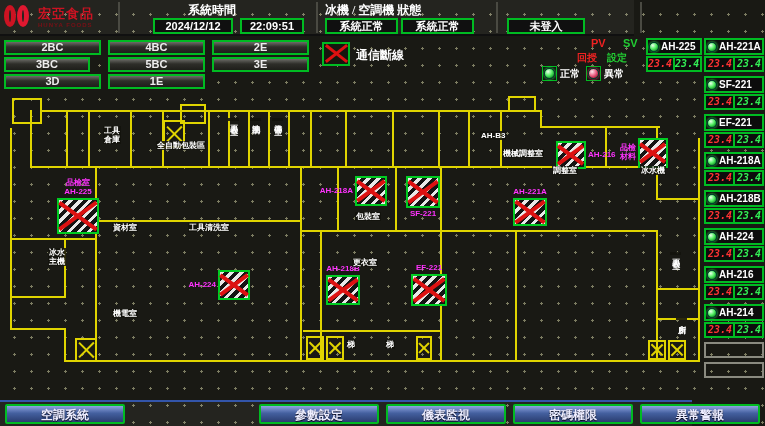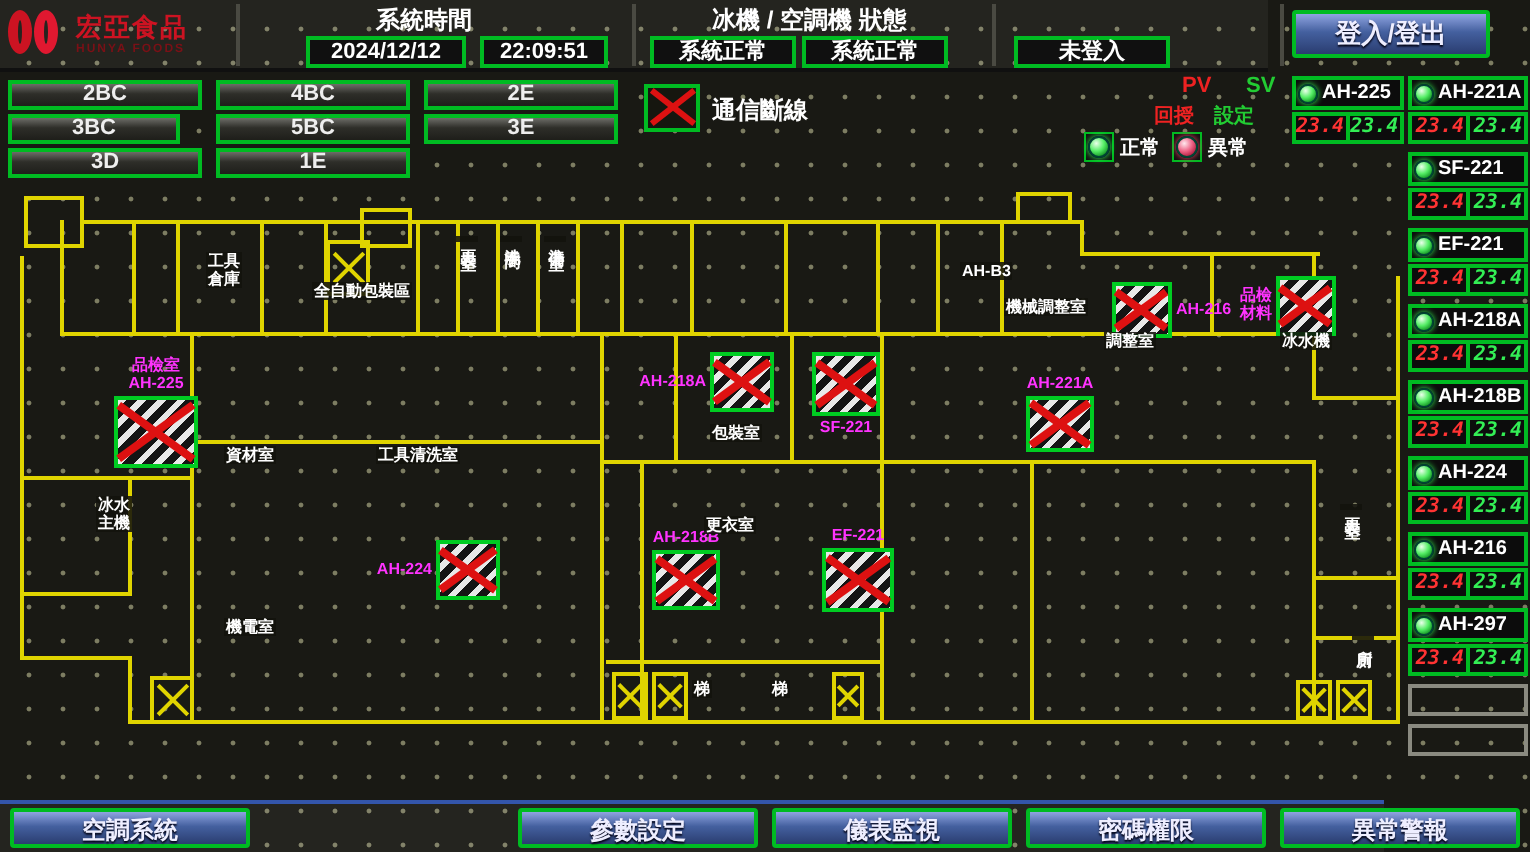--- a/index.html
+++ b/index.html
@@ -185,28 +185,27 @@
     </div>
     <div class="hdiv" style="left:118px;"></div>
     <div class="hdiv" style="left:316px;"></div>
     <div class="hdiv" style="left:496px;"></div>
     <div class="hdiv" style="left:640px;"></div>
 
     <div class="hlabel" style="left:188px;top:2px;">系統時間</div>
     <div class="vbox" style="left:153px;top:18px;width:80px;">2024/12/12</div>
     <div class="vbox" style="left:240px;top:18px;width:64px;">22:09:51</div>
 
-    <div class="hlabel" style="left:356px;top:2px;">冰機 / 空調機 狀態</div>
+    <div class="hlabel" style="left:325px;top:2px;font-family:Liberation Serif, serif;">冰機 / 空調機 狀態</div>
     <div class="vbox" style="left:325px;top:18px;width:73px;">系統正常</div>
     <div class="vbox" style="left:401px;top:18px;width:73px;">系統正常</div>
 
     <div class="hlabel" style="left:518px;top:18px;">登入人員</div>
     <div class="vbox" style="left:507px;top:18px;width:78px;">未登入</div>
 
-    <button class="btn-blue login-btn">登入/登出</button>
   </div>
 
   <div id="floorBtns">
       <div class="floor-btn" style="left: 4px; top: 40px; width: 97px;">2BC</div>
       <div class="floor-btn" style="left: 108px; top: 40px; width: 97px;">4BC</div>
       <div class="floor-btn" style="left: 212px; top: 40px; width: 97px;">2E</div>
       <div class="floor-btn" style="left: 4px; top: 57px; width: 86px;">3BC</div>
       <div class="floor-btn" style="left: 108px; top: 57px; width: 97px;">5BC</div>
       <div class="floor-btn" style="left: 212px; top: 57px; width: 97px;">3E</div>
       <div class="floor-btn" style="left: 4px; top: 74px; width: 97px;">3D</div>
@@ -294,21 +293,21 @@
       <div class="eq-name" style="left: 704px; top: 266px; width: 60px;">
         <span class="lamp"></span>
         <span>AH-216</span>
       </div>
       <div class="eq-vals" style="left: 704px; top: 284px; width: 60px;">
         <div class="eq-val pv">23.4</div>
         <div class="eq-val sv">23.4</div>
       </div>
       <div class="eq-name" style="left: 704px; top: 304px; width: 60px;">
         <span class="lamp"></span>
-        <span>AH-297</span>
+        <span>AH-214</span>
       </div>
       <div class="eq-vals" style="left: 704px; top: 322px; width: 60px;">
         <div class="eq-val pv">23.4</div>
         <div class="eq-val sv">23.4</div>
       </div>
       <div class="eq-empty" style="left: 704px; top: 342px; width: 60px;"></div>
       <div class="eq-empty" style="left: 704px; top: 362px; width: 60px;"></div>
     </div>
 
   <div class="navbar" id="navBar">

